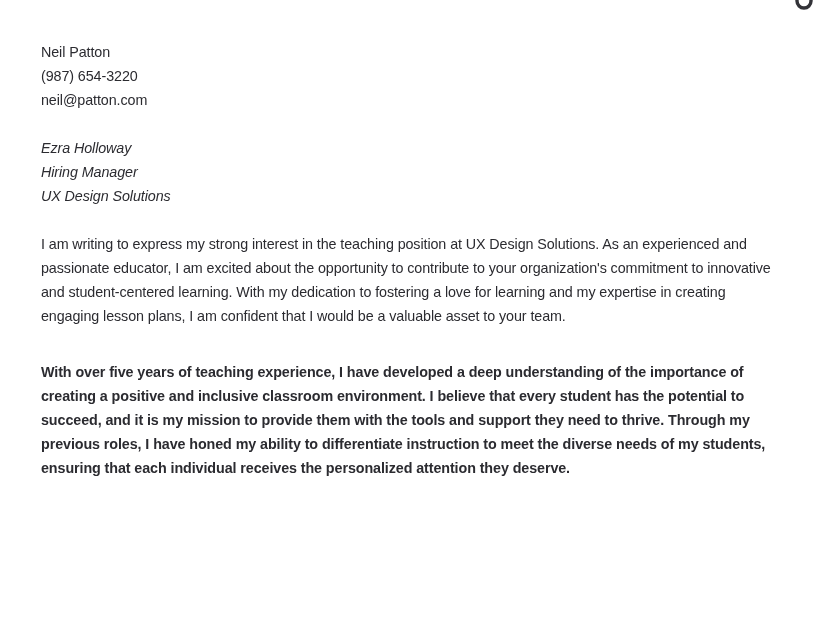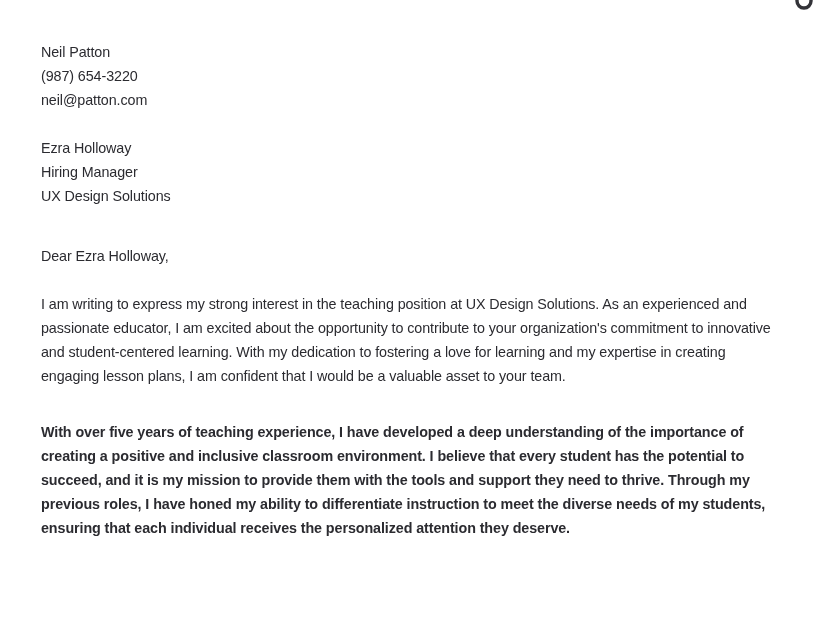--- a/index.html
+++ b/index.html
@@ -71,21 +71,21 @@
   }
 
   .para {
     margin: 0;
     max-width: 790px;
     text-align: left;
   }
 
   .sender-block { margin-bottom: 24px; }
   .date-block   { margin-bottom: 24px; }
-  .recipient-block { margin-bottom: 36px; }
+  .recipient-block { margin-bottom: 24px; font-style: italic; }
   .salutation-block { margin-bottom: 24px; }
   .para-block { margin-bottom: 32px; }
 </style>
 </head>
 <body>
 
 <div class="clip-icon" aria-hidden="true">
   <svg width="22" height="26" viewBox="0 0 22 26" fill="none" xmlns="http://www.w3.org/2000/svg">
     <path d="M4 0 V13 a7 7 0 0 0 14 0 V0" stroke="#333338" stroke-width="3.4" stroke-linecap="butt" fill="none"></path>
   </svg>
@@ -100,23 +100,20 @@
       <span class="line">neil@patton.com</span>
     </div>
 
 
     <div class="block recipient-block">
       <span class="line">Ezra Holloway</span>
       <span class="line">Hiring Manager</span>
       <span class="line">UX Design Solutions</span>
     </div>
 
-    <div class="block salutation-block">
-      <span class="line">Dear Ezra Holloway,</span>
-    </div>
 
     <div class="block para-block">
       <p class="para">I am writing to express my strong interest in the teaching position at UX Design Solutions. As an experienced and passionate educator, I am excited about the opportunity to contribute to your organization's commitment to innovative and student-centered learning. With my dedication to fostering a love for learning and my expertise in creating engaging lesson plans, I am confident that I would be a valuable asset to your team.</p>
     </div>
 
     <div class="block para-block">
       <p class="para">With over five years of teaching experience, I have developed a deep understanding of the importance of creating a positive and inclusive classroom environment. I believe that every student has the potential to succeed, and it is my mission to provide them with the tools and support they need to thrive. Through my previous roles, I have honed my ability to differentiate instruction to meet the diverse needs of my students, ensuring that each individual receives the personalized attention they deserve.</p>
     </div>
 
   </div>

